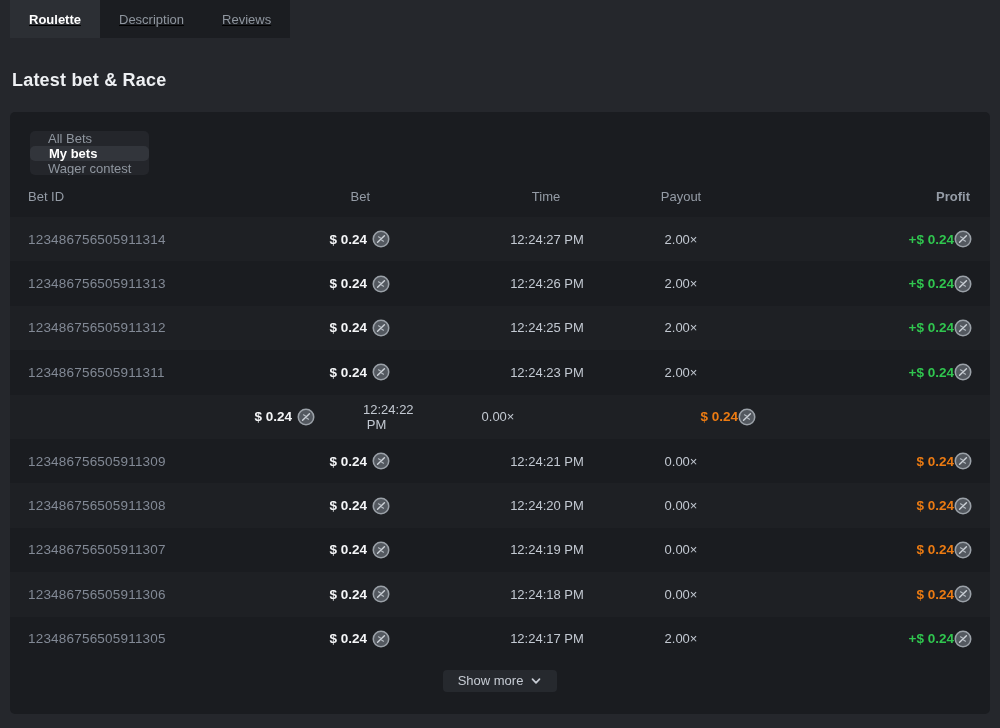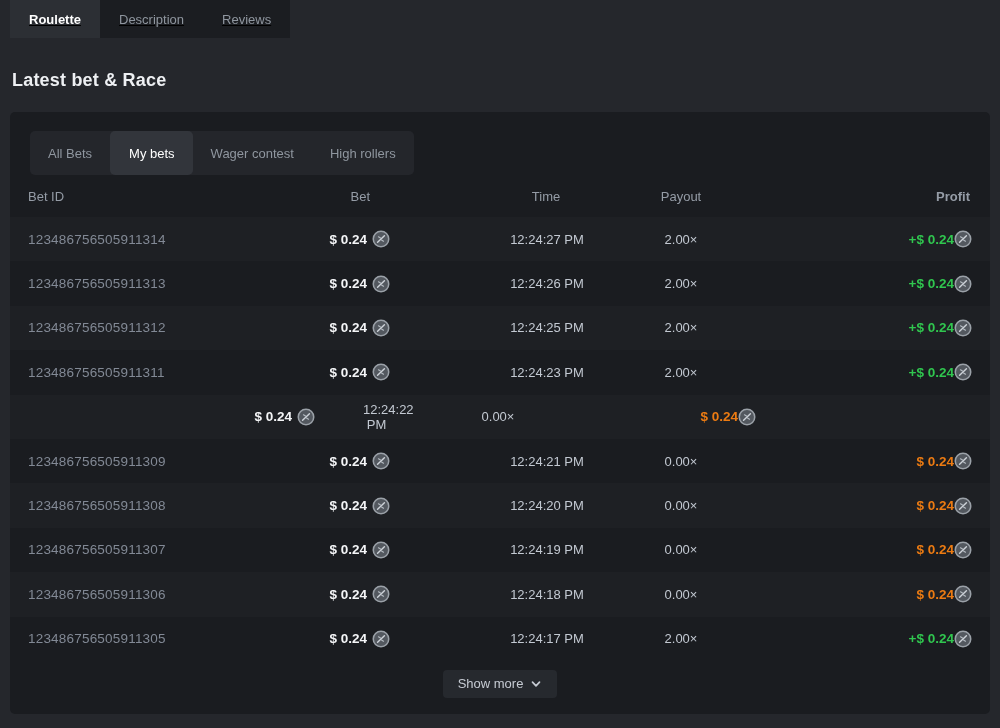--- a/index.html
+++ b/index.html
@@ -14,24 +14,24 @@
 
   
   .page-title { margin:32px 0 21px 12px; font-size:18px; font-weight:bold;
     color:#eef0f3; letter-spacing:.2px; }
 
   
   .panel { margin:0 10px; height:602px; background:#1a1c20; border-radius:5px; }
 
   
   .bet-tabs { margin:19px 0 0 20px; height:44px; display:inline-flex;
-    background:#24262b; border-radius:5px; overflow:hidden; }
+    background:#24262b; border-radius:5px; overflow:hidden;flex-direction:column; }
   .bet-tab { height:44px; display:flex; align-items:center; padding:0 18px;
     font-size:13px; color:#8f969f; cursor:pointer; white-space:nowrap; border-radius:5px; }
-  .bet-tab.active { background:#32353b; color:#ffffff; font-weight:normal;padding-left:19px; }
+  .bet-tab.active { background:#32353b; color:#ffffff; font-weight:bold;padding-left:19px; }
 
   
   .grid-row { display:grid; grid-template-columns:287px 75px 266px 100px 1fr;
     align-items:center; padding:0 18px; }
   .thead { height:42px; font-size:13px; color:#959ca6; }
   .thead .c-bet { text-align:right; padding-right:20px; }
   .thead .c-time { text-align:center; padding-left:46px; }
   .thead .c-payout { text-align:center; padding-right:50px; }
   .thead .c-profit { text-align:right; padding-right:2px;font-weight:bold; }
 
@@ -43,21 +43,21 @@
   .cell-time { text-align:center; padding-left:48px; color:#c3c9d2; }
   .cell-payout { text-align:center; padding-right:50px; color:#c3c9d2; }
   .cell-profit { display:flex; justify-content:flex-end; align-items:center; 
     font-weight:bold; font-size:13.5px; }
   .row.win  .profit-amount { color:var(--win-color); }
   .row.loss .profit-amount { color:var(--loss-color); }
   .coin { flex:0 0 auto; display:block; }
 
   
   .show-more-wrap { display:flex; justify-content:center; margin-top:9px; }
-  .show-more { display:flex; align-items:center; gap:7px; height:28px; padding:0 15px;
+  .show-more { display:flex; align-items:center; gap:7px; height:22px; padding:0 15px;
     background:#26292e; border:none; border-radius:4px; color:#c6cbd3; font-size:13px;
     font-family:inherit; cursor:pointer; }
   .chevron { display:block; }
 </style>
 </head>
 <body>
 
 
 
 

